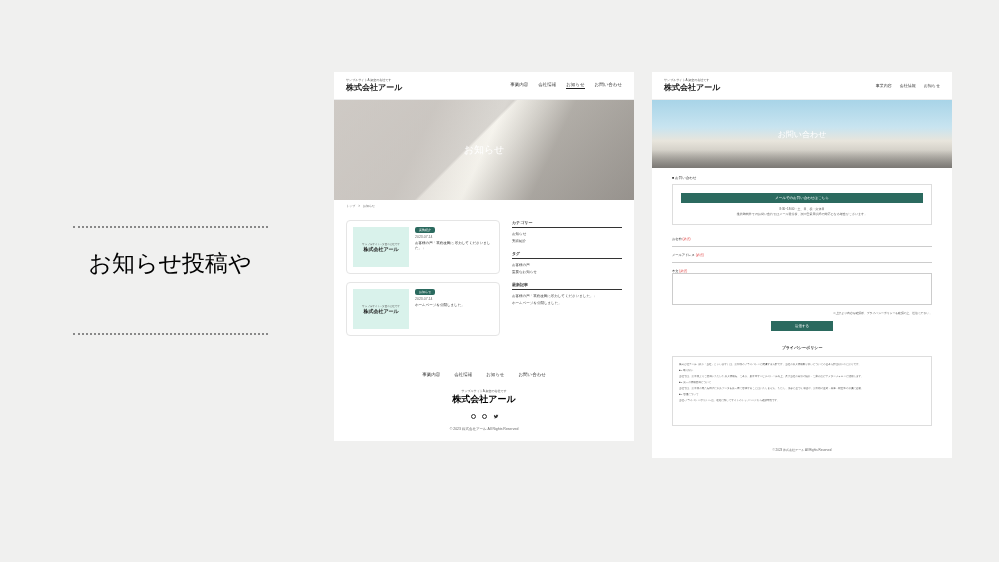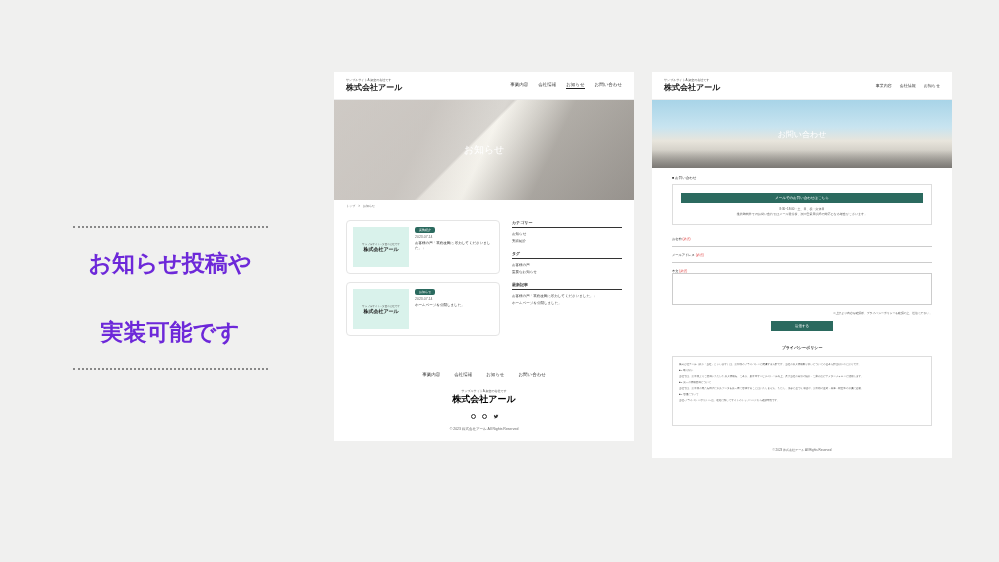--- a/index.html
+++ b/index.html
@@ -19,23 +19,23 @@
       text-align: center;
     }
     .dotted-line {
       border-top: 2px dotted #888;
       margin: 0 auto 18px;
       width: 195px;
     }
     .dotted-line.bottom { margin: 18px auto 0; }
     .feature-heading {
       font-size: 23px;
-      color: #6d28d9;
+      color: #000000;
       line-height: 1.5;
-      font-weight: 700;
+      font-weight: 400;
     }
     .mock-news {
       position: absolute;
       left: 334px;
       top: 72px;
       width: 300px;
       background: #fff;
       font-size: 4px;
     }
     .mock-header {
@@ -148,21 +148,20 @@
     .nav-c { display: flex; gap: 8px; font-size: 4px; color: #333; }
   </style>
 </head>
 <body>
 
 <div class="feature-text">
   <div class="dotted-line"></div>
   <div class="feature-heading">
     <span>お知らせ投稿や</span><br>
     <br>
-    <span>実装可能です</span>
   </div>
   <div class="dotted-line bottom"></div>
 </div>
 
 <div class="mock-news">
   <div class="mock-header">
     <div class="logo-area">
       <span class="logo-tagline">サンプルサイトA 架空の会社です</span>
       <span class="logo-main"><span>株式会社</span><span>アール</span></span>
     </div>

